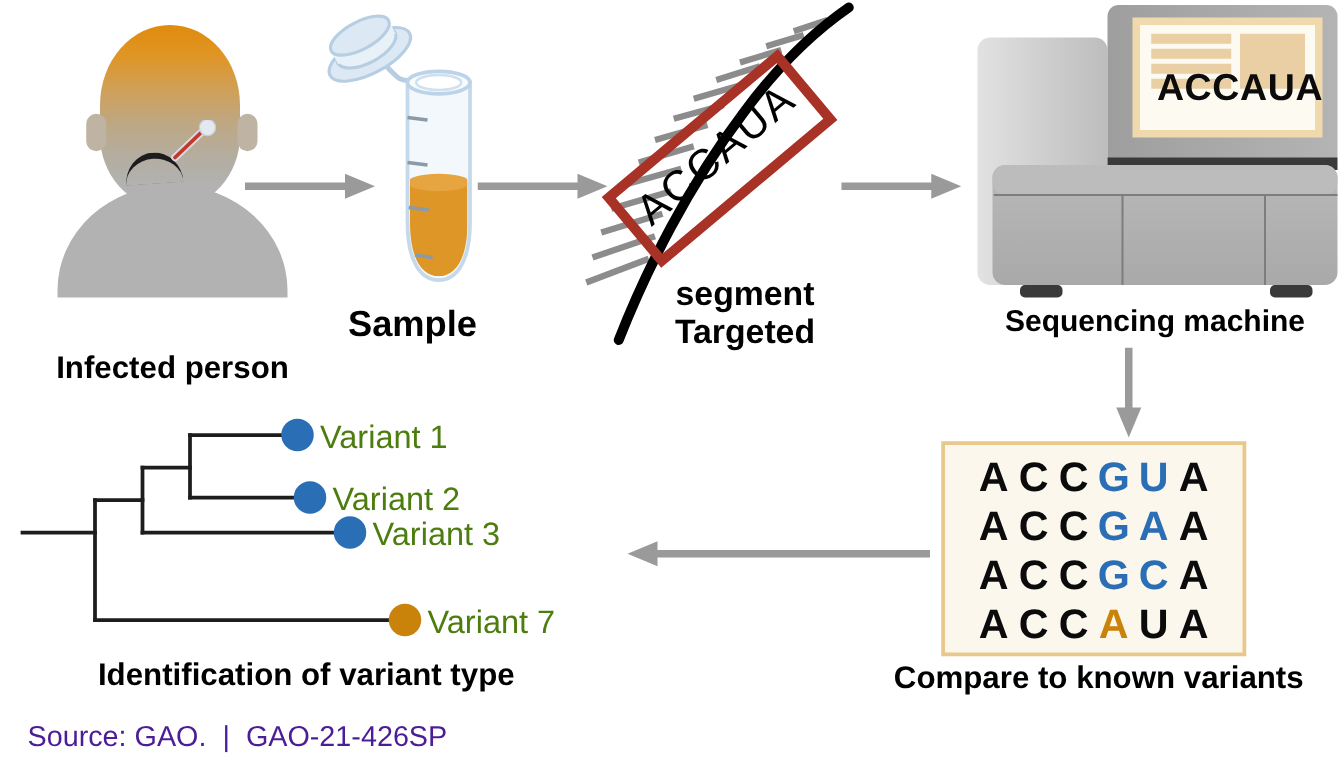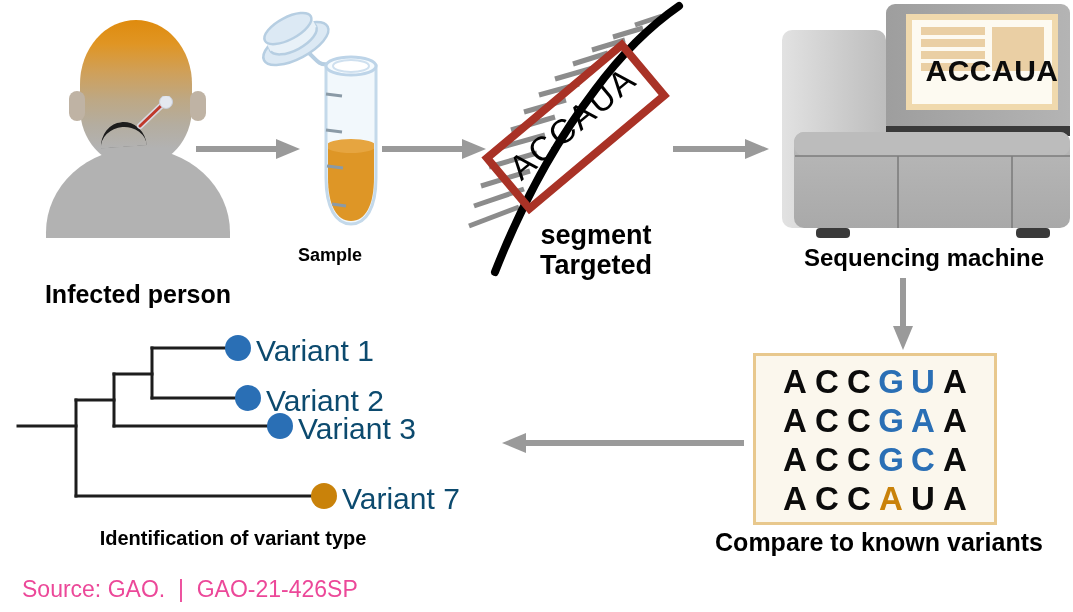--- a/index.html
+++ b/index.html
@@ -124,39 +124,39 @@
   #tree-group { left: 10px; top: 330px; width: 480px; height: 190px; }
   .tree-dot {
     position: absolute;
     width: 26px; height: 26px;
     border-radius: 50%;
   }
   .dot-blue   { background: #2a6fb5; }
   .dot-orange { background: #c9820a; }
   .tree-label {
     position: absolute;
-    font-size: 30px;
-    color: #0c4a6e;
+    font-size: 26px;
+    color: #4d7c0f;
     white-space: nowrap;
     line-height: 1;
   }
 
   
   #label-infected   { left: 18px;  top: 246px; width: 240px; font-size: 25px; margin-top: 36px; }
-  #label-sample     { left: 255px; top: 246px; width: 150px; font-size: 18px; }
+  #label-sample     { left: 255px; top: 246px; width: 150px; font-size: 29px; }
   #label-segment    { left: 500px; top: 220px; width: 192px; font-size: 27px; line-height: 1.12; white-space: normal;}
   #label-machine    { left: 774px; top: 246px; width: 300px; font-size: 24px; }
   #label-compare    { left: 684px; top: 530px; width: 390px; font-size: 25px; }
-  #label-tree       { left: 28px;  top: 528px; width: 410px; font-size: 20px; }
+  #label-tree       { left: 40px;  top: 528px; width: 410px; font-size: 25px; }
 
   
   #source-line {
     left: 22px; top: 578px;
     font-size: 23px;
-    color: #ec4899;
+    color: #4c1d95;
     white-space: pre;
     line-height: 1;
   }
 </style>
 </head>
 <body>
 
 <div id="page">
 
   <div class="abs" id="person-group">

